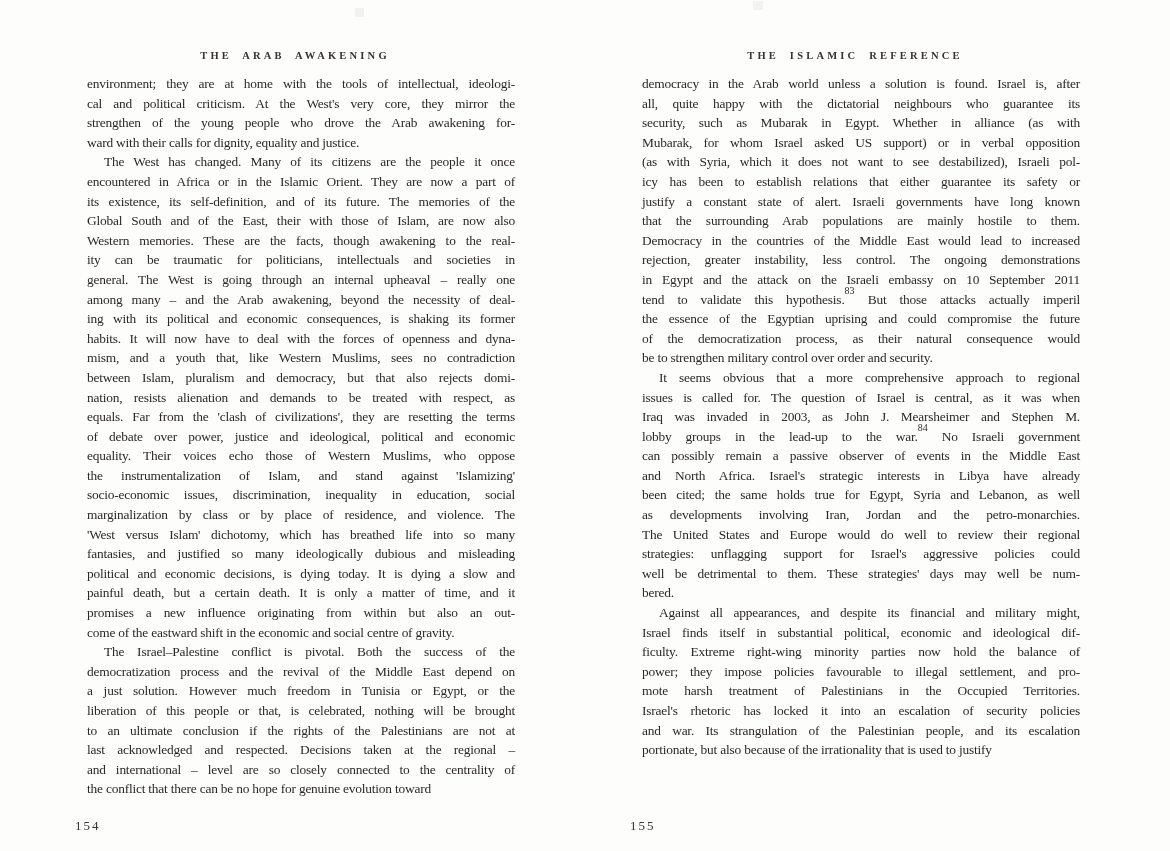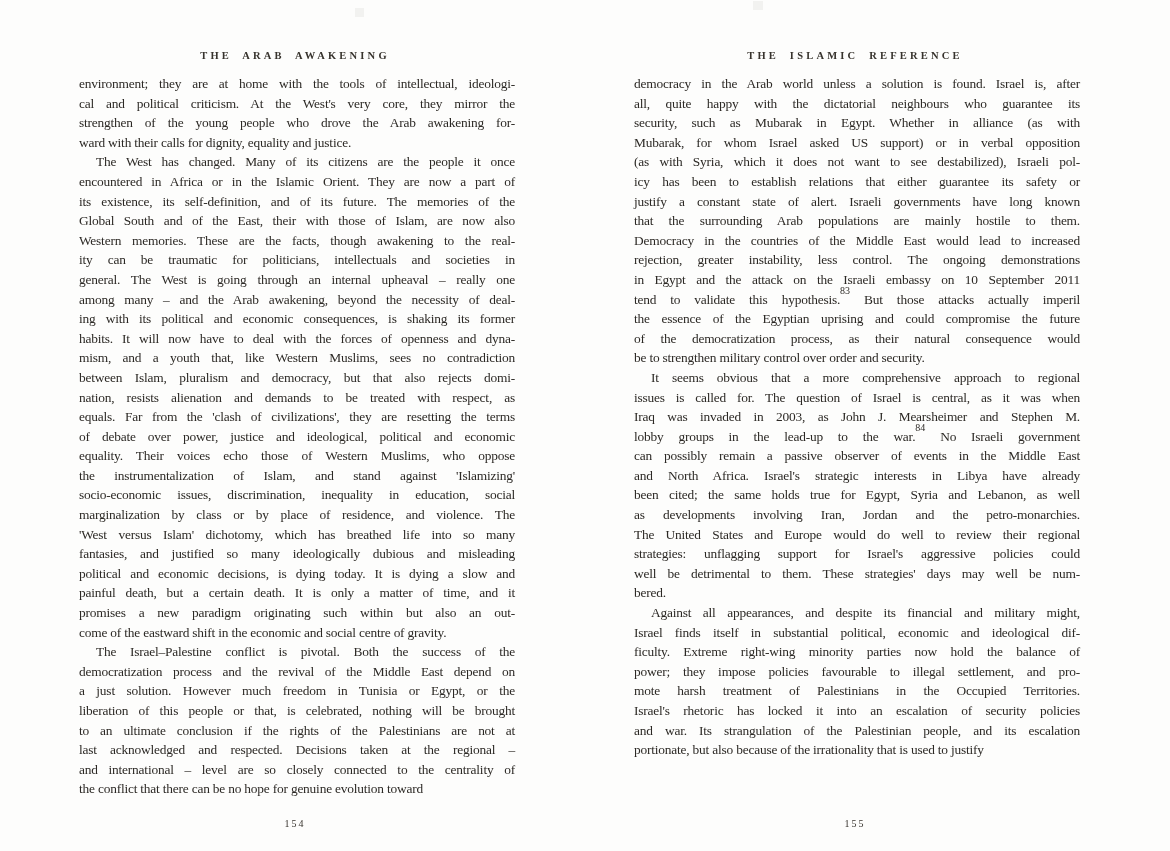--- a/index.html
+++ b/index.html
@@ -35,21 +35,21 @@
     text-align: center;
     font-size: 10.5px;
     font-weight: bold;
     letter-spacing: 3.2px;
     word-spacing: 5px;
     color: #37332d;
   }
   .page-body {
     position: absolute;
     top: 24px;
-    left: 4px;
+    left: 12px;
     right: 0;
   }
   .line {
     font-size: 13.4px;
     line-height: 19.6px;
     letter-spacing: -0.2px;
     text-align: justify;
     text-align-last: justify;
     color: #2c2925;
   }
@@ -60,22 +60,21 @@
     line-height: 0;
     position: relative;
     top: -4.5px;
     letter-spacing: 0;
   }
   .page-number {
     position: absolute;
     top: 768px;
     left: 0;
     right: 0;
-    text-align: center;
-    font-size: 10px;
+    font-size: 13px;
     letter-spacing: 2px;
     color: #37332d;
   }
   .artifact {
     position: absolute;
     background: #f2f2f0;
   }
   .artifact-1 { left: 355px; top: 8px;  width: 9px;  height: 9px; }
   .artifact-2 { left: 753px; top: 1px;  width: 10px; height: 9px; }
 </style>
@@ -110,21 +109,21 @@
         <div class="line">equals. Far from the 'clash of civilizations', they are resetting the terms</div>
         <div class="line">of debate over power, justice and ideological, political and economic</div>
         <div class="line">equality. Their voices echo those of Western Muslims, who oppose</div>
         <div class="line">the instrumentalization of Islam, and stand against 'Islamizing'</div>
         <div class="line">socio-economic issues, discrimination, inequality in education, social</div>
         <div class="line">marginalization by class or by place of residence, and violence. The</div>
         <div class="line">'West versus Islam' dichotomy, which has breathed life into so many</div>
         <div class="line">fantasies, and justified so many ideologically dubious and misleading</div>
         <div class="line">political and economic decisions, is dying today. It is dying a slow and</div>
         <div class="line">painful death, but a certain death. It is only a matter of time, and it</div>
-        <div class="line">promises a new paradigm originating such within but also an out-</div>
+        <div class="line">promises a new influence originating from within but also an out-</div>
         <div class="line para-end">come of the eastward shift in the economic and social centre of gravity.</div>
         <div class="line indent">The Israel–Palestine conflict is pivotal. Both the success of the</div>
         <div class="line">democratization process and the revival of the Middle East depend on</div>
         <div class="line">a just solution. However much freedom in Tunisia or Egypt, or the</div>
         <div class="line">liberation of this people or that, is celebrated, nothing will be brought</div>
         <div class="line">to an ultimate conclusion if the rights of the Palestinians are not at</div>
         <div class="line">last acknowledged and respected. Decisions taken at the regional –</div>
         <div class="line">and international – level are so closely connected to the centrality of</div>
         <div class="line para-end">the conflict that there can be no hope for genuine evolution toward</div>
       </div>

